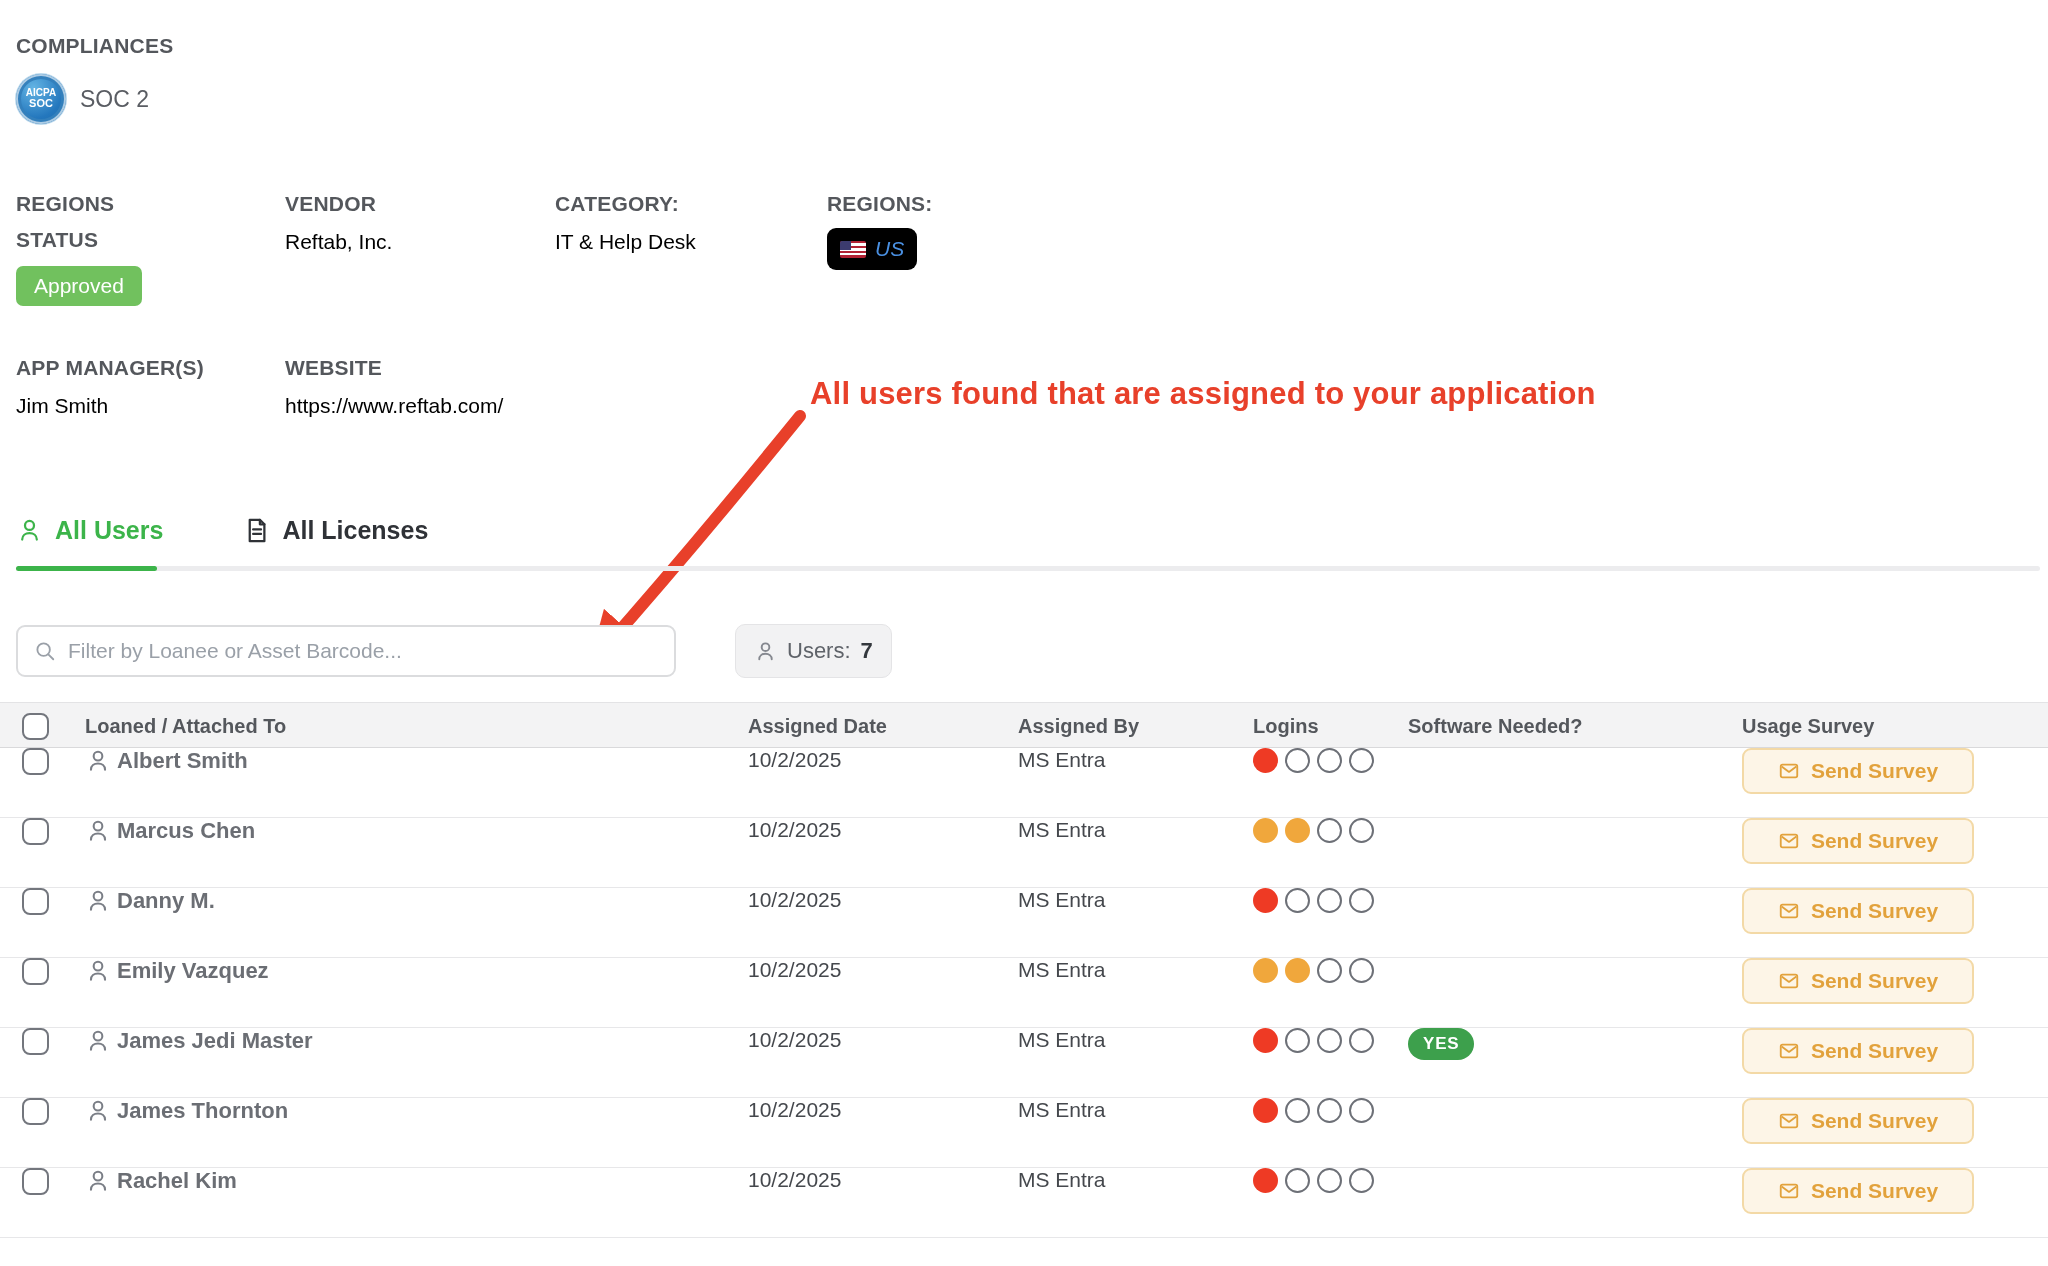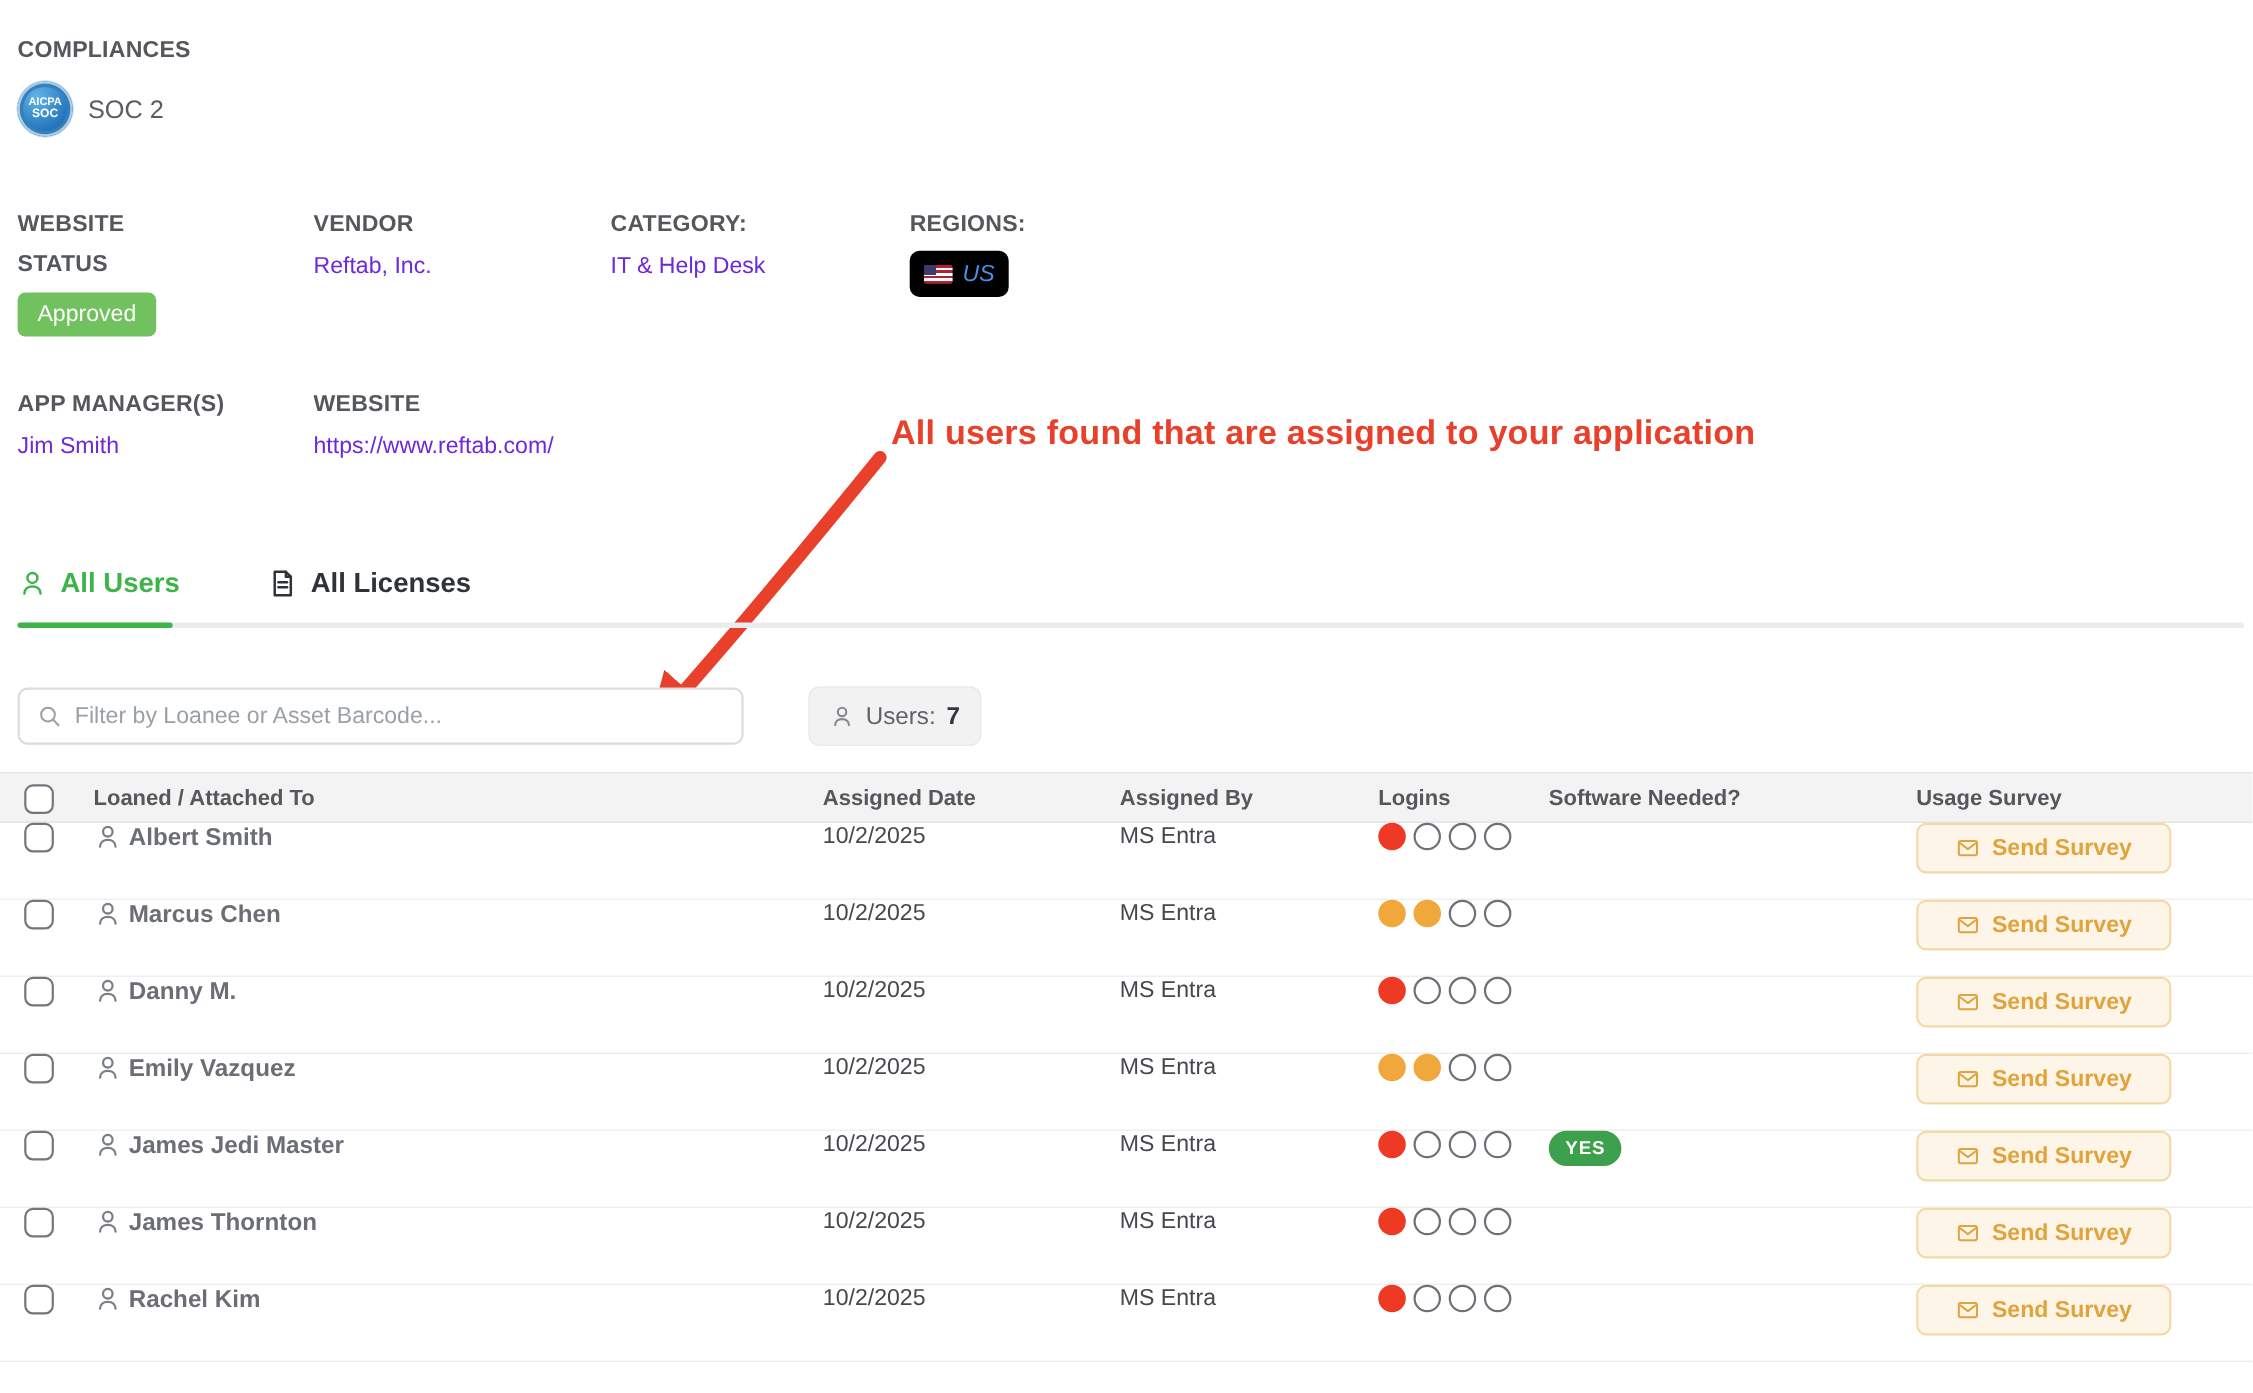--- a/index.html
+++ b/index.html
@@ -3,21 +3,21 @@
 <meta charset="utf-8">
 <style>
   * { margin:0; padding:0; box-sizing:border-box; }
   html,body { background:#fff; }
   body { font-family:"Liberation Sans","DejaVu Sans",sans-serif; color:#54575c; }
   .page { position:relative; width:2048px; height:1266px; background:#fff; overflow:hidden; }
 
   
   .detail-block { position:absolute; }
   .detail-label { font-size:21px; font-weight:bold; color:#54575c; line-height:36px; letter-spacing:.2px; }
-  .detail-value { font-size:21px; color:#6d28d9; margin-top:5px; line-height:30px; }
+  .detail-value { font-size:21px; color:#000000; margin-top:5px; line-height:30px; }
 
   .block-compliances { left:16px; top:28px; }
   .soc-row { display:flex; align-items:center; gap:14px; margin-top:10px; }
   .soc-badge { width:50px; height:50px; border-radius:50%;
     background:radial-gradient(circle at 35% 28%, #63b4e4, #2477bd 62%, #1b67a8);
     box-shadow: inset 0 0 0 2px rgba(255,255,255,.6), inset 0 0 0 5px rgba(52,128,188,.95), 0 0 0 1px rgba(120,180,220,.5);
     display:flex; flex-direction:column; align-items:center; justify-content:center;
     color:#fff; font-weight:bold; line-height:1.05; }
   .soc-badge .l1 { font-size:10px; }
   .soc-badge .l2 { font-size:11px; }
@@ -112,21 +112,21 @@
     <div class="soc-row">
       <div class="soc-badge">
         <span class="l1">AICPA</span>
         <span class="l2">SOC</span>
       </div>
       <span class="soc-name">SOC 2</span>
     </div>
   </div>
 
   <div class="detail-block block-approval">
-    <div class="detail-label">WEBSITE STATUS</div>
+    <div class="detail-label">REGIONS STATUS</div>
     <span class="badge-approved">Approved</span>
   </div>
 
   <div class="detail-block block-vendor">
     <div class="detail-label">VENDOR</div>
     <div class="detail-value">Reftab, Inc.</div>
   </div>
 
   <div class="detail-block block-category">
     <div class="detail-label">CATEGORY:</div>

